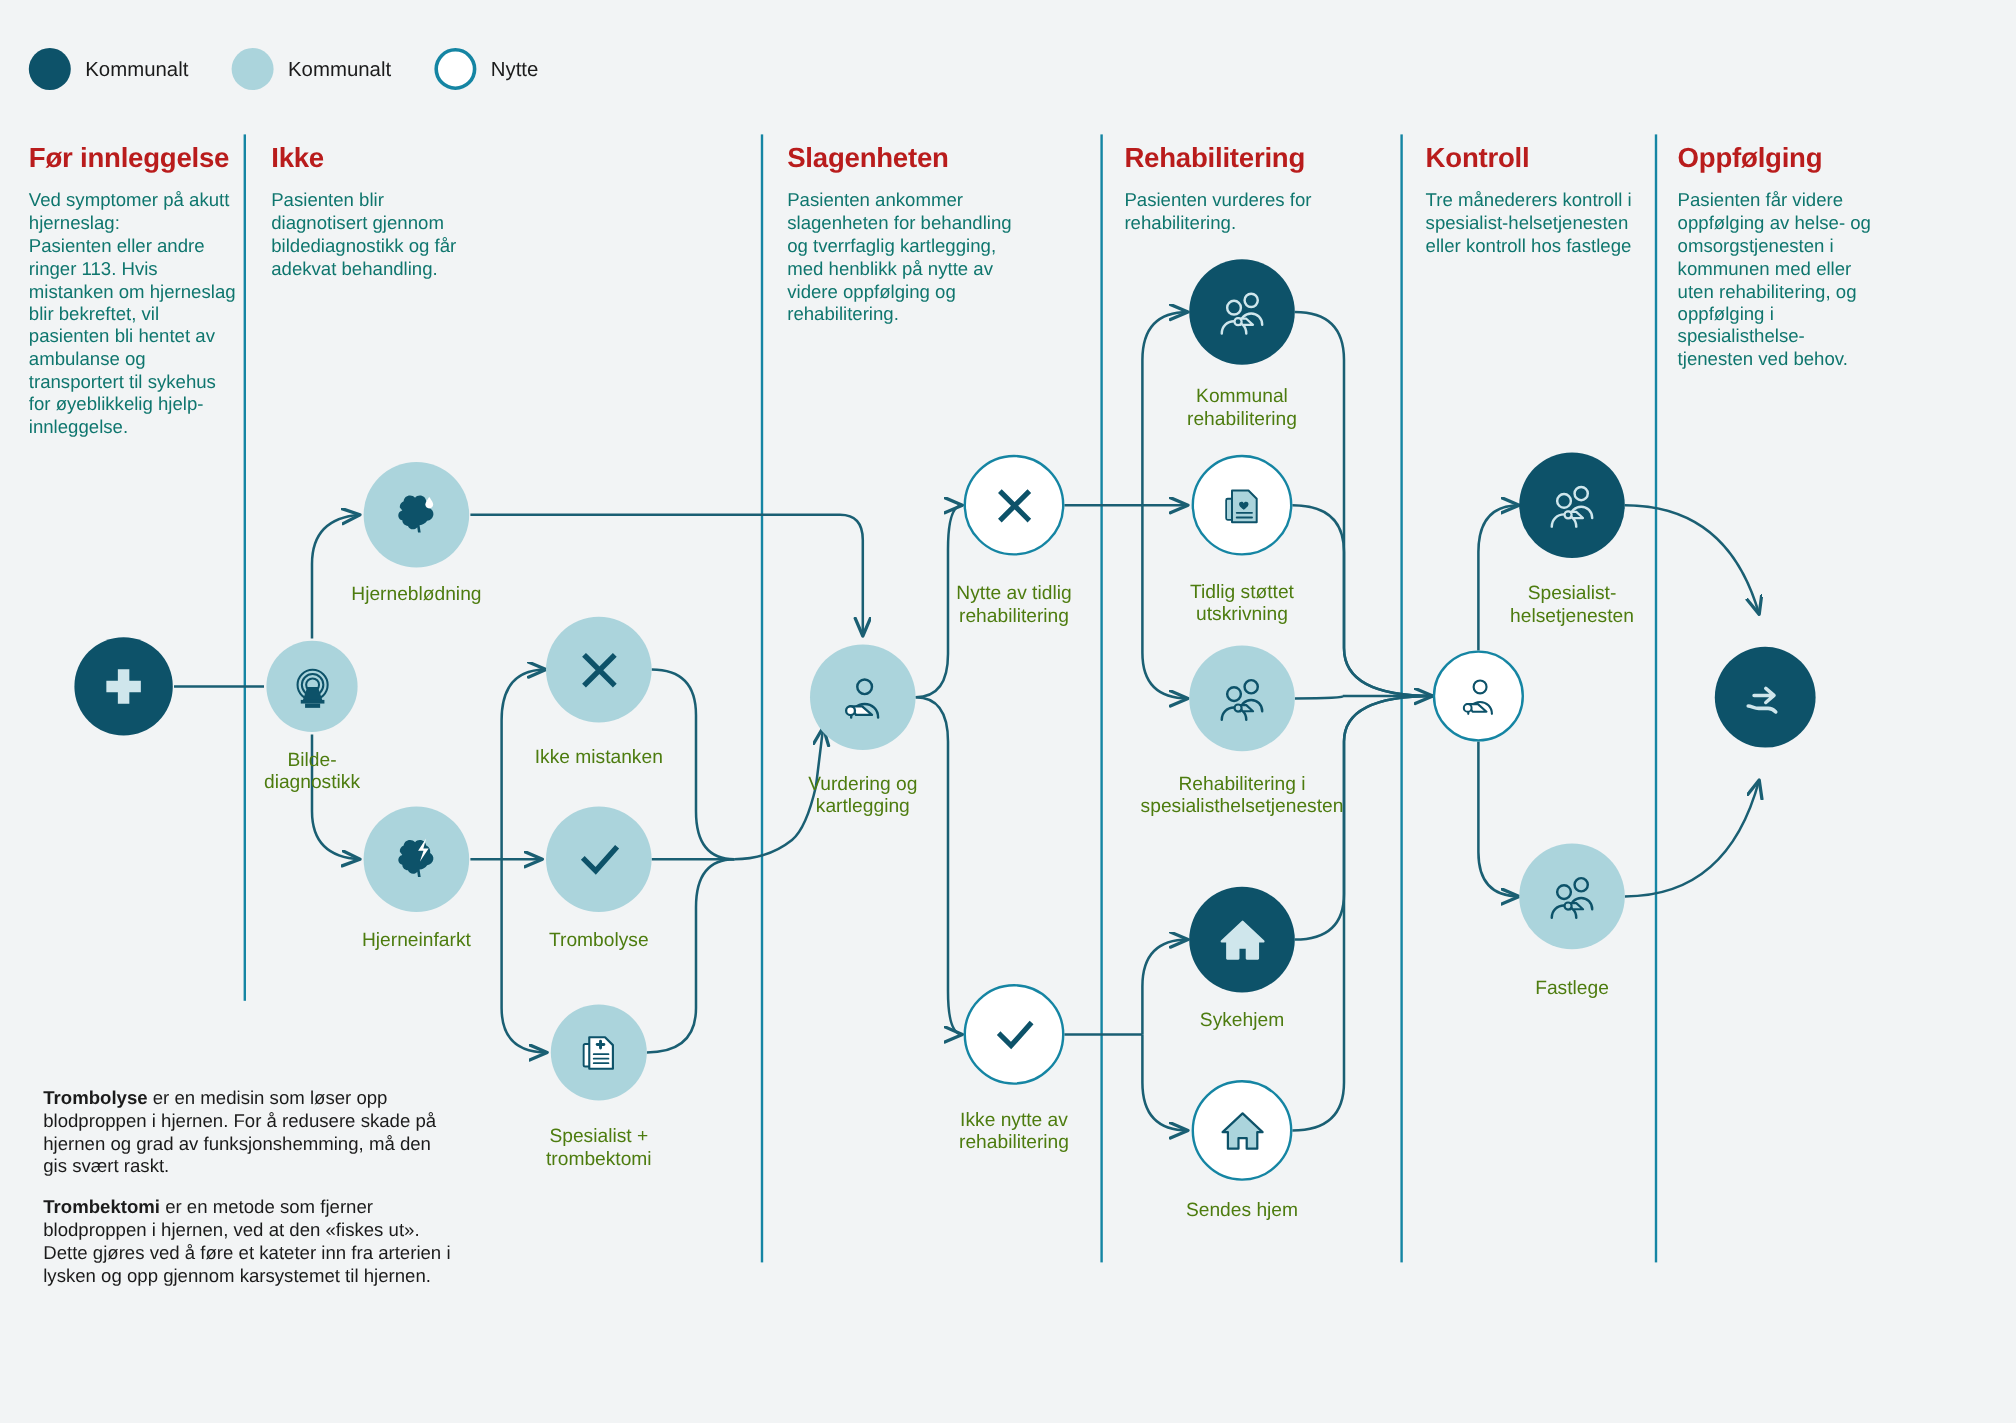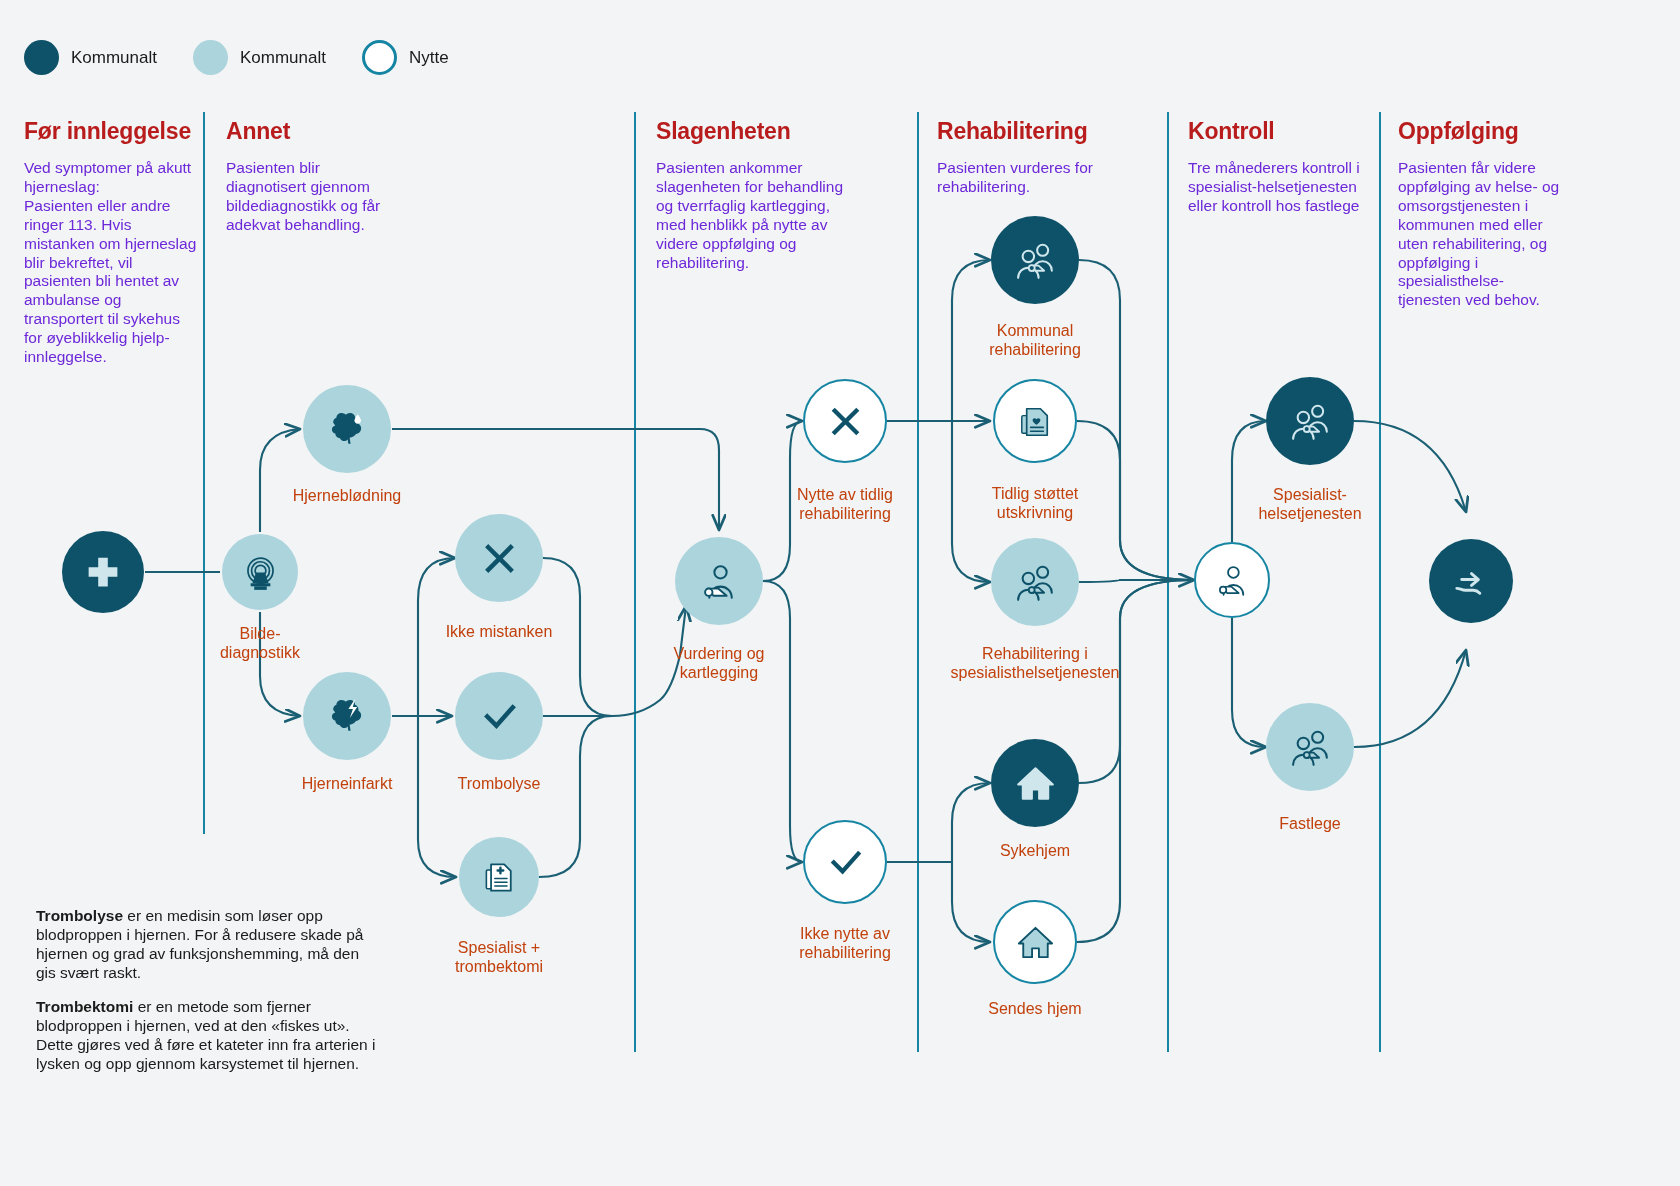--- a/index.html
+++ b/index.html
@@ -22,40 +22,40 @@
   .sw-spesialist { background:#abd4dc; }
   .sw-annet { background:#ffffff; border:3px solid #1585a3; }
   .legend-label { font-size:17px; color:#1b1b1b; white-space:nowrap; }
 
   
   .col-sep { position:absolute; width:2px; background:#1585a3; }
 
   
   .col { position:absolute; }
   .col-title { font-size:23px; font-weight:bold; color:#b91c1c; margin:0 0 14px 0; letter-spacing:-0.2px; }
-  .col-desc { font-size:15.5px; line-height:1.22; color:#6d28d9; white-space:pre-line; }
+  .col-desc { font-size:15.5px; line-height:1.22; color:#0f766e; white-space:pre-line; }
 
   
   .footnote { position:absolute; font-size:15.5px; line-height:1.23; color:#1b1b1b; width:345px; }
   .footnote b { font-weight:bold; }
 
   
   #wires { position:absolute; left:0; top:0; width:1680px; height:1186px; pointer-events:none; }
 
   
   .node { position:absolute; transform:translate(-50%,-50%); display:flex; align-items:center; justify-content:center; border-radius:50%; }
   .node.kommunalt { background:#0d5269; }
   .node.spesialist { background:#abd4dc; }
   .node.annet { background:#ffffff; border:2.5px solid #1585a3; }
   .node svg { display:block; }
 
   .node-label {
     position:absolute; transform:translateX(-50%);
     text-align:center; font-size:16px; line-height:1.2;
-    color:#c2410c; white-space:pre-line; width:260px;
+    color:#4d7c0f; white-space:pre-line; width:260px;
   }
 </style>
 </head>
 <body>
 
 <div id="canvas">
 
   <div id="legend">
       <div class="legend-item">
         <span class="legend-swatch sw-kommunalt"></span>
@@ -76,21 +76,21 @@
   <div class="col-sep" style="left:917px; top:112px; height:940px;"></div>
   <div class="col-sep" style="left:1167px; top:112px; height:940px;"></div>
   <div class="col-sep" style="left:1379px; top:112px; height:940px;"></div>
 
   <div class="col" style="left:24px; top:118px; width:175px;">
     <div class="col-title">Før innleggelse</div>
     <div class="col-desc">Ved symptomer på akutt hjerneslag:
 Pasienten eller andre ringer 113. Hvis mistanken om hjerneslag blir bekreftet, vil pasienten bli hentet av ambulanse og transportert til sykehus for øyeblikkelig hjelp-innleggelse.</div>
   </div>
   <div class="col" style="left:226px; top:118px; width:175px;">
-    <div class="col-title">Annet</div>
+    <div class="col-title">Ikke</div>
     <div class="col-desc">Pasienten blir diagnotisert gjennom bildediagnostikk og får adekvat behandling.</div>
   </div>
   <div class="col" style="left:656px; top:118px; width:200px;">
     <div class="col-title">Slagenheten</div>
     <div class="col-desc">Pasienten ankommer slagenheten for behandling og tverrfaglig kartlegging, med henblikk på nytte av videre oppfølging og rehabilitering.</div>
   </div>
   <div class="col" style="left:937px; top:118px; width:190px;">
     <div class="col-title">Rehabilitering</div>
     <div class="col-desc">Pasienten vurderes for rehabilitering.</div>
   </div>

